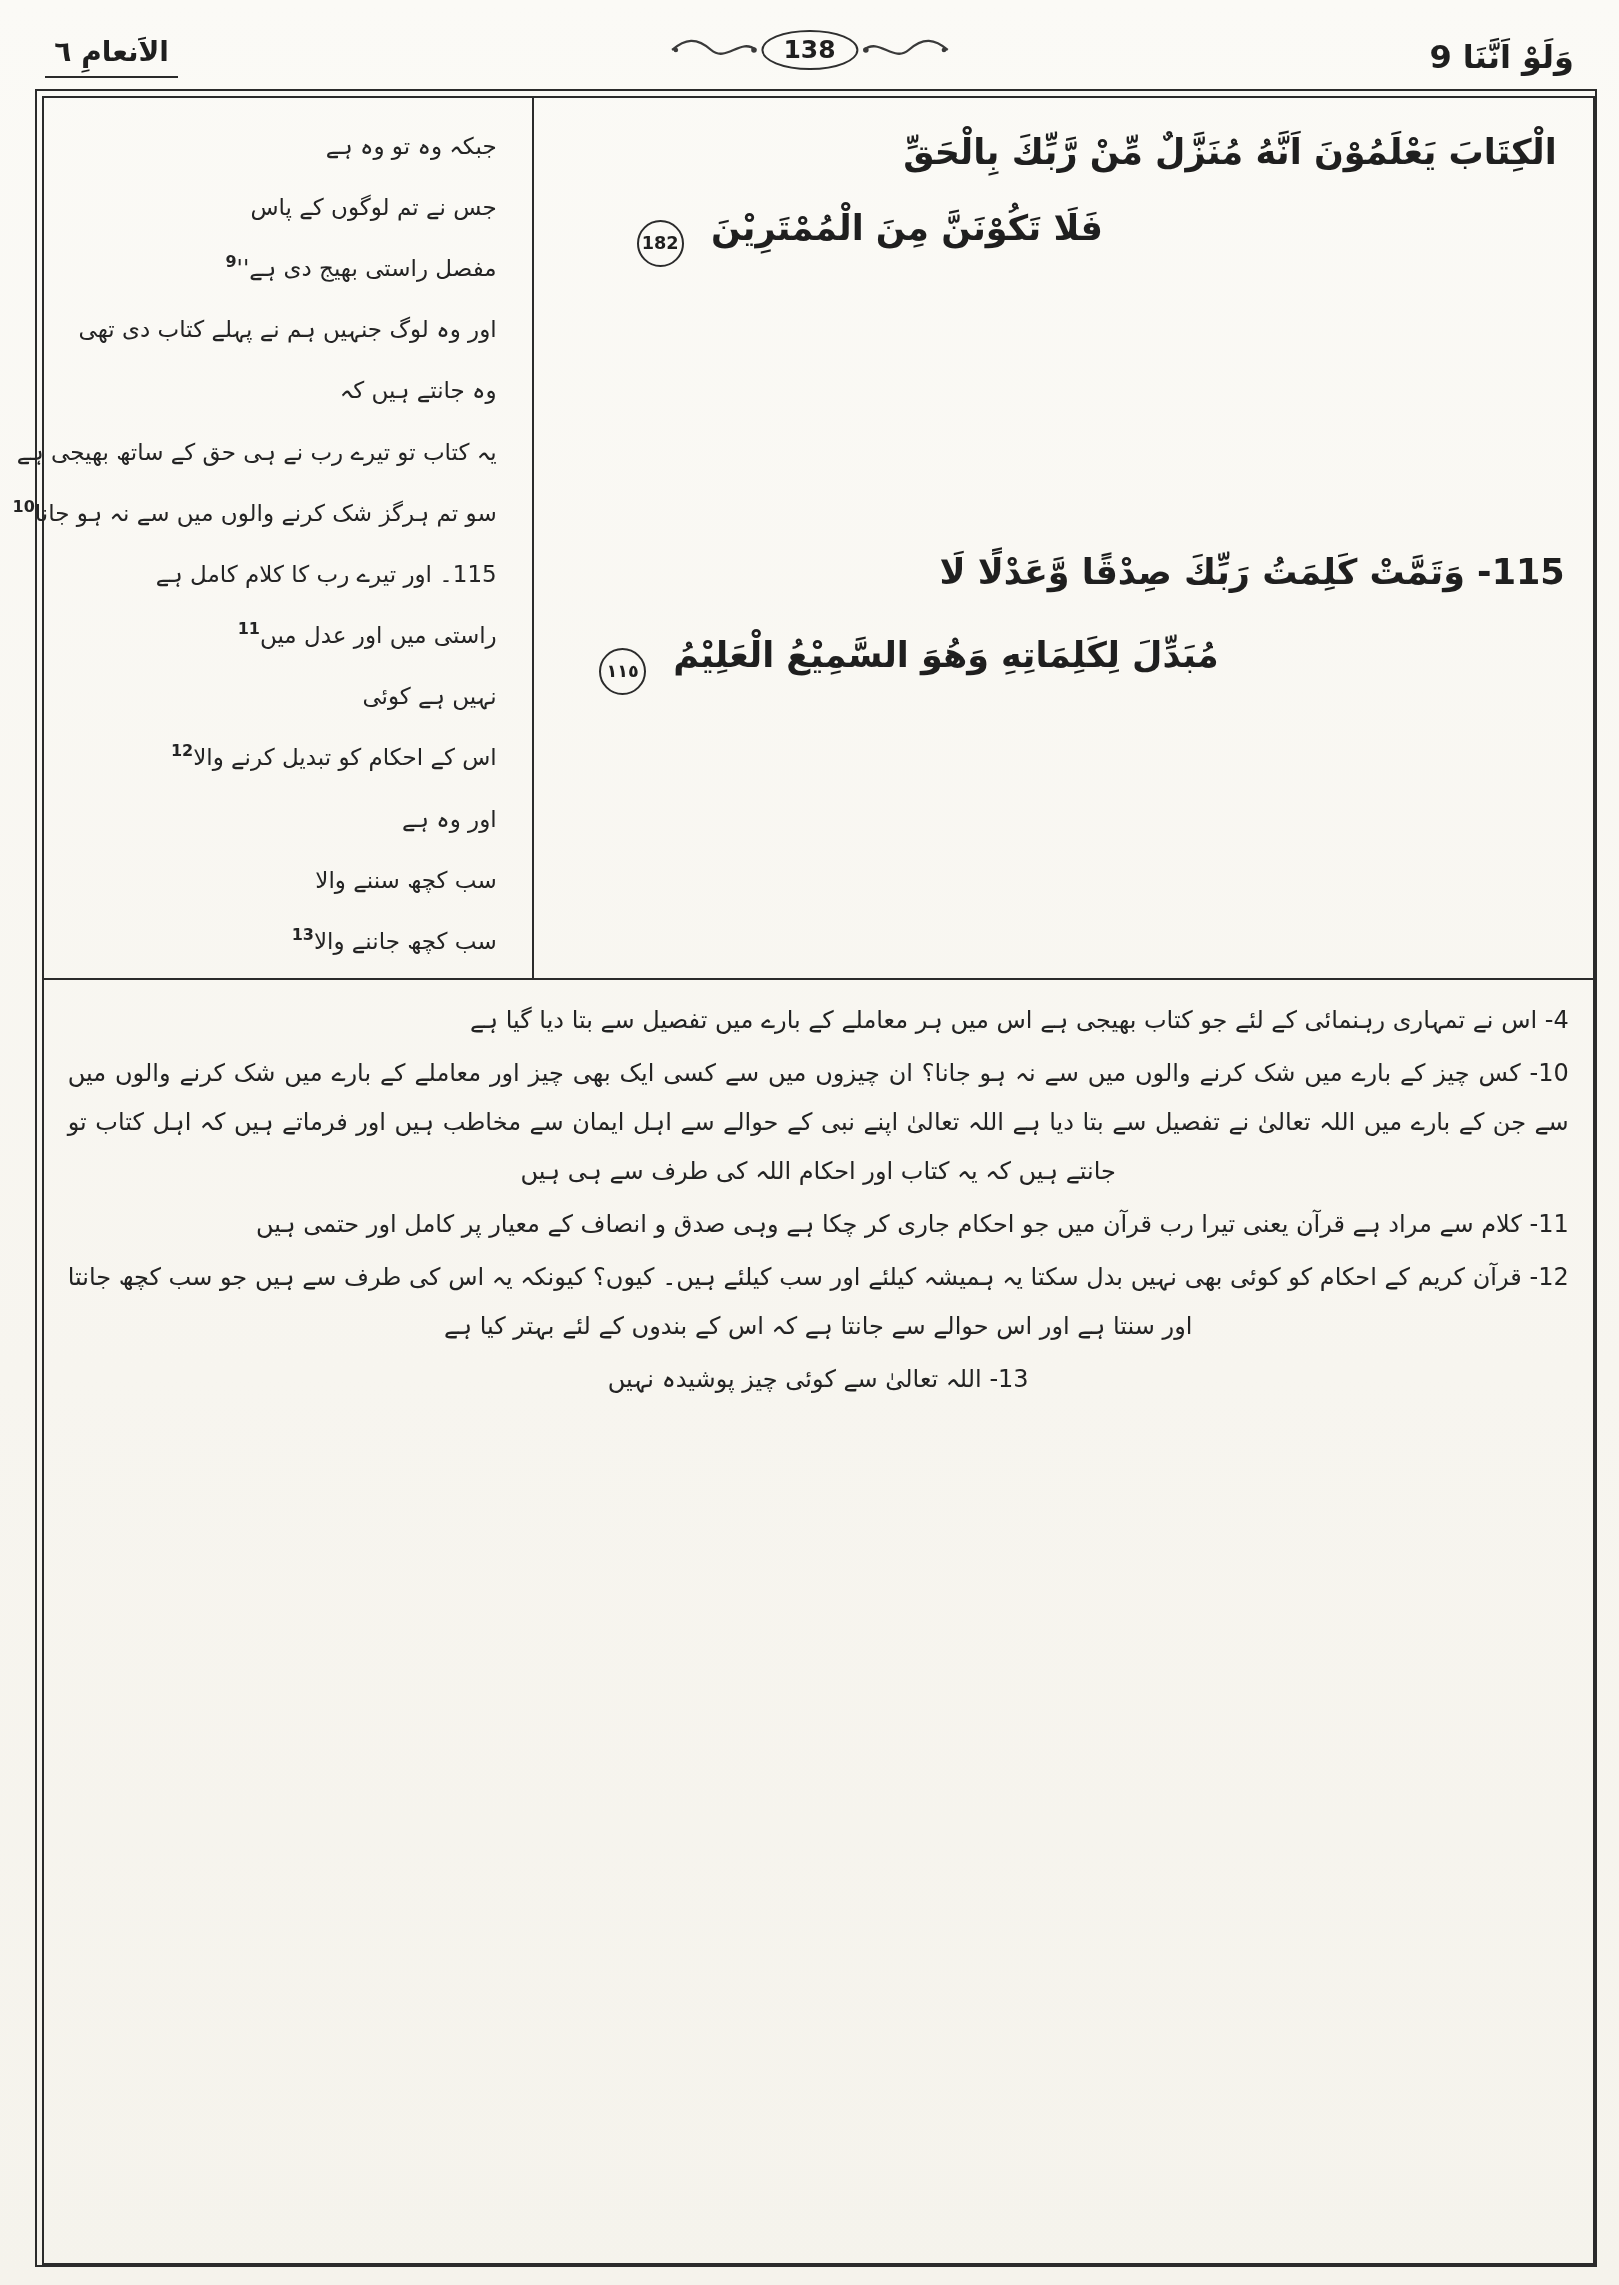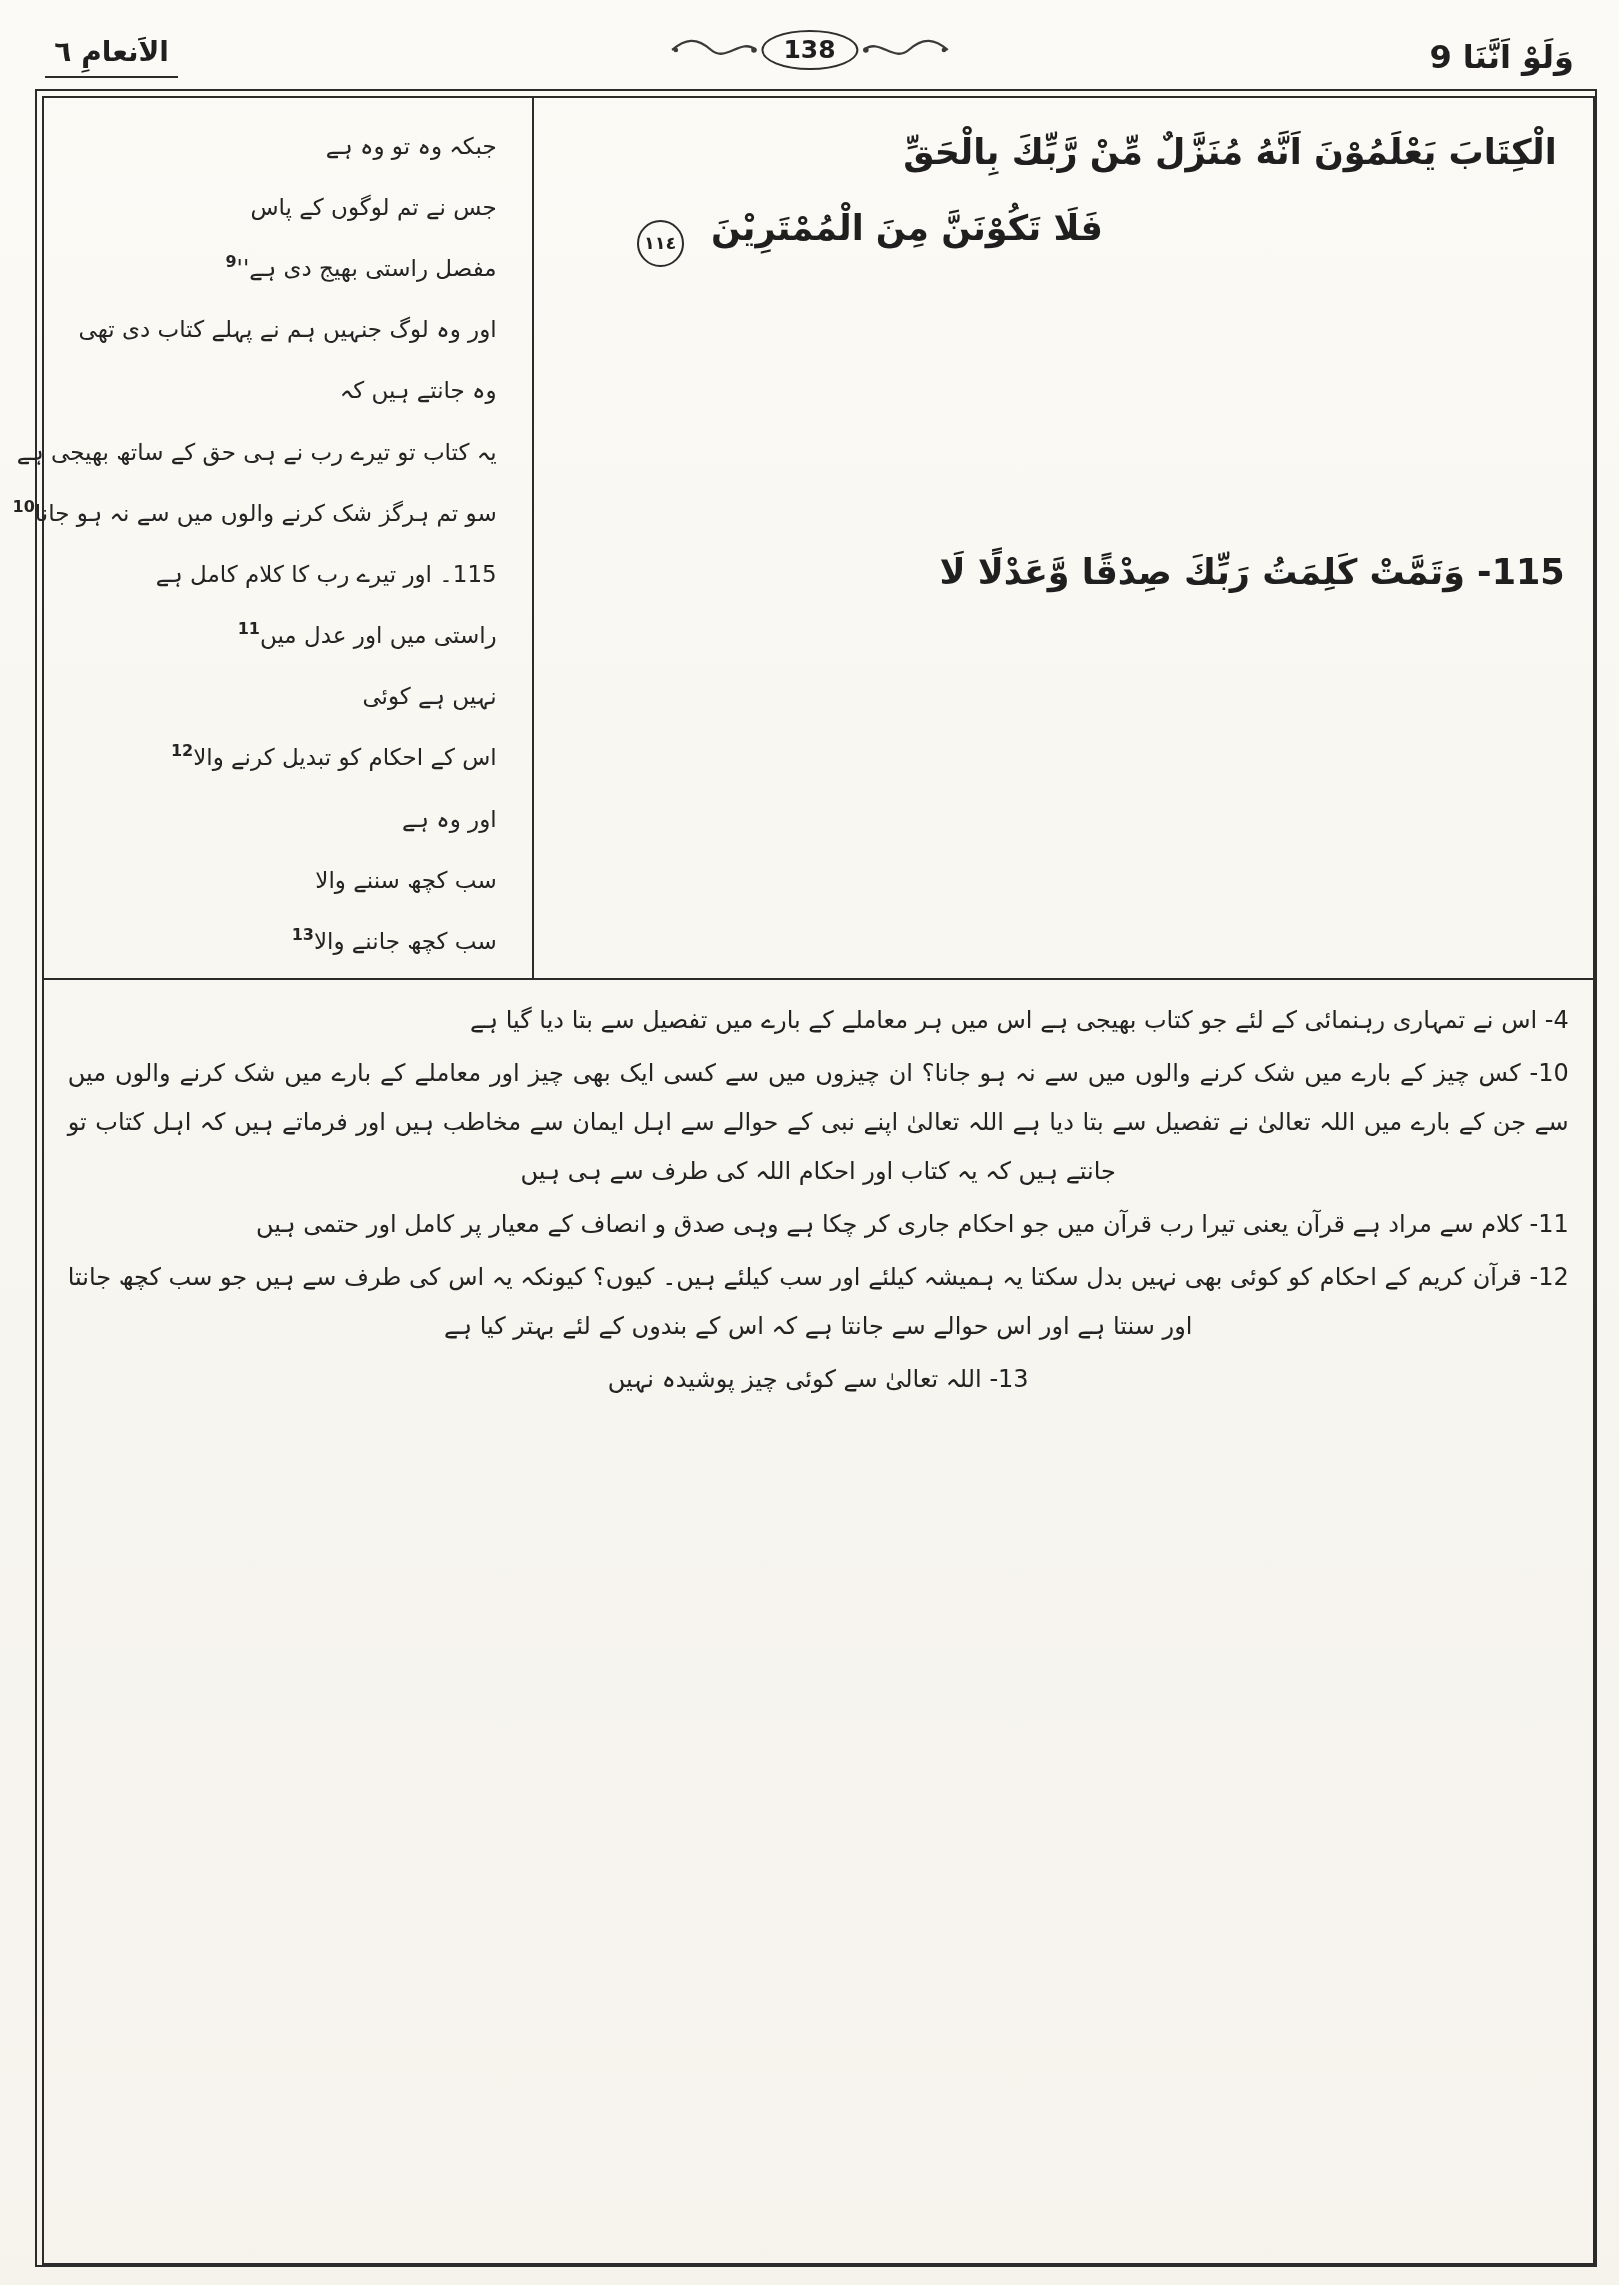--- a/index.html
+++ b/index.html
@@ -130,26 +130,30 @@
   <div class="main-box">
     <div class="main-inner">
 
       <div class="columns">
 
         <section class="col-quran">
           <div class="v114">
             <div class="arabic-line l1">الْكِتَابَ يَعْلَمُوْنَ اَنَّهُ مُنَزَّلٌ مِّنْ رَّبِّكَ بِالْحَقِّ</div>
             <div class="arabic-line l2">
               <span>فَلَا تَكُوْنَنَّ مِنَ الْمُمْتَرِيْنَ</span>
-              <span class="ayah-marker">١١٤</span>
+              <span class="ayah-marker">182</span>
             </div>
           </div>
 
           <div class="v115">
             <div class="arabic-line l1">115- وَتَمَّتْ كَلِمَتُ رَبِّكَ صِدْقًا وَّعَدْلًا لَا</div>
+            <div class="arabic-line l2">
+              <span>مُبَدِّلَ لِكَلِمَاتِهِ وَهُوَ السَّمِيْعُ الْعَلِيْمُ</span>
+              <span class="ayah-marker">١١٥</span>
+            </div>
           </div>
         </section>
 
         <section class="col-urdu">
           <div class="urdu-line"><span>جبکہ وہ تو وہ ہے</span><sup></sup></div>
           <div class="urdu-line"><span>جس نے تم لوگوں کے پاس</span><sup></sup></div>
           <div class="urdu-line"><span>مفصل راستی بھیج دی ہے''</span><sup>9</sup></div>
           <div class="urdu-line"><span>اور وہ لوگ جنہیں ہم نے پہلے کتاب دی تھی</span><sup></sup></div>
           <div class="urdu-line"><span>وہ جانتے ہیں کہ</span><sup></sup></div>
           <div class="urdu-line"><span>یہ کتاب تو تیرے رب نے ہی حق کے ساتھ بھیجی ہے</span><sup></sup></div>

